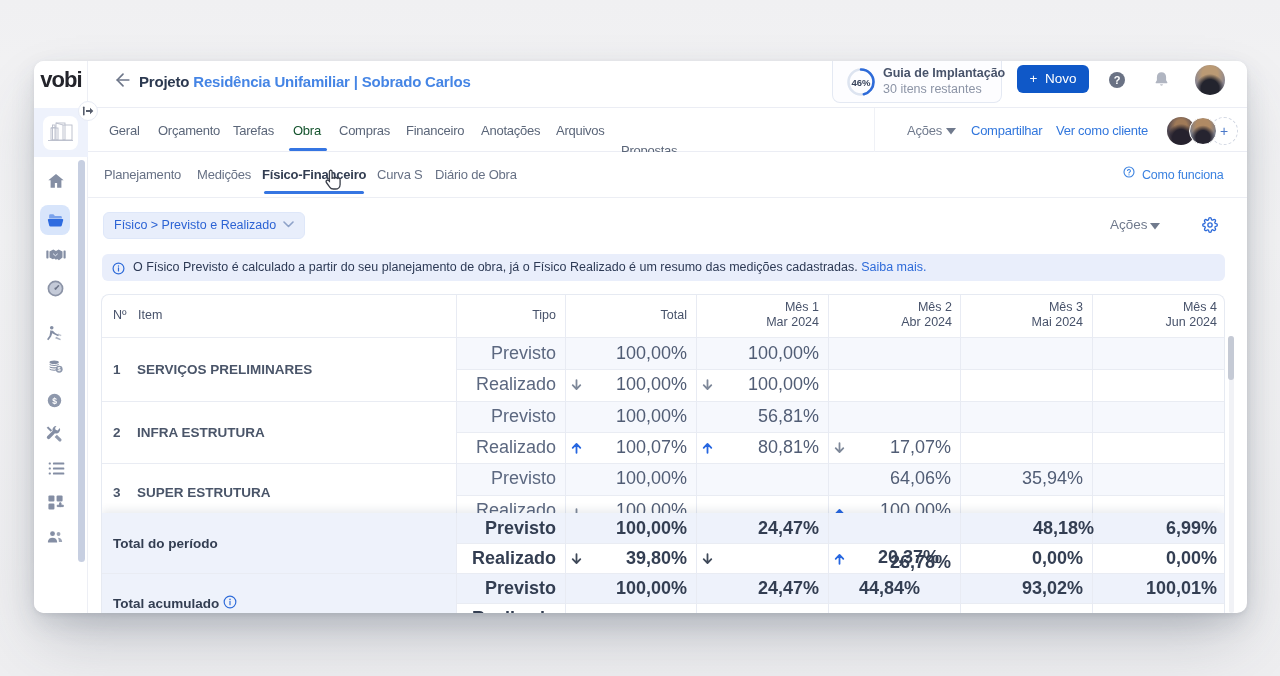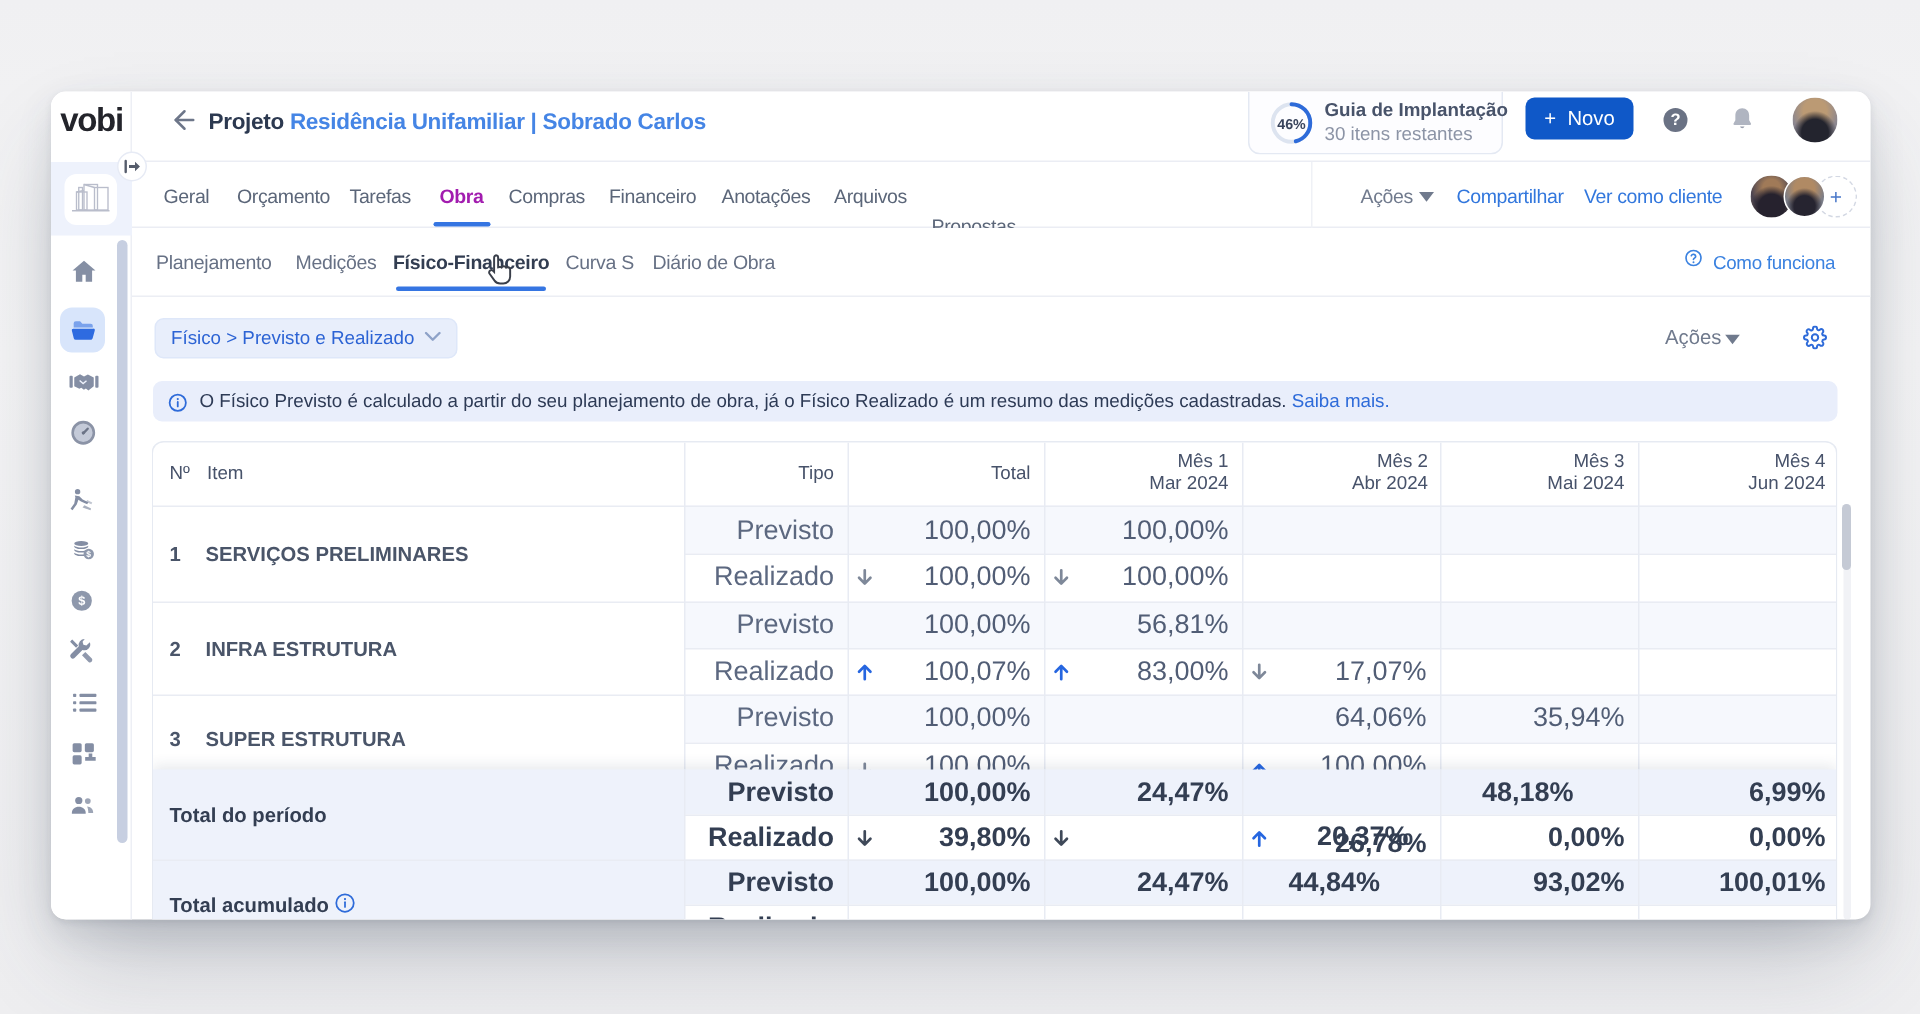--- a/index.html
+++ b/index.html
@@ -32,21 +32,21 @@
 .htitle .blue { color:#4585e5; }
 .gcard { position:absolute; left:744px; top:0; width:170px; height:42px; border:1px solid #e4e9f3; border-top:none; background:#fdfdff; border-radius:0 0 8px 8px; }
 .gc-t1 { position:absolute; left:50px; top:5px; white-space:nowrap; font-size:12.5px; font-weight:700; color:#48536a; }
 .gc-t2 { position:absolute; left:50px; top:21px; white-space:nowrap; font-size:12.5px; color:#8c94a6; }
 .btn-novo { position:absolute; left:929px; top:4px; width:72px; height:28px; background:#0f58c8; border-radius:6px; color:#fff; font-size:13.5px; text-align:center; line-height:27px; }
 .qcirc { position:absolute; left:1021px; top:11px; width:16px; height:16px; border-radius:50%; background:#6a7284; color:#fff; font-size:11px; font-weight:700; text-align:center; line-height:16px; }
 .avatar { border-radius:50%; }
 
 .row2 { position:absolute; left:54px; top:47px; right:0; height:44px; border-bottom:1px solid #ebedf4; background:#fff; }
 .n2 { position:absolute; top:15px; font-size:13px; letter-spacing:-0.25px; color:#5b6679; white-space:nowrap; }
-.n2.bold { color:#a21caf; font-weight:700; }
+.n2.bold { color:#14532d; font-weight:400; }
 .r2sep { position:absolute; left:786px; top:0; width:1px; height:44px; background:#eff1f6; }
 .obra-ul { position:absolute; left:201px; top:40px; width:38px; height:3px; background:#3575e2; border-radius:2px; }
 
 .row3 { position:absolute; left:54px; top:91px; right:0; height:46px; border-bottom:1px solid #eceef4; background:#fff; }
 .n3 { position:absolute; top:15px; font-size:13px; letter-spacing:-0.2px; color:#677185; white-space:nowrap; }
 .n3.bold { color:#323d51; font-weight:700; }
 .ff-ul { position:absolute; left:176px; top:39px; width:100px; height:3px; background:#3575e2; border-radius:2px; }
 
 .chip { position:absolute; left:69px; top:151px; height:27px; background:#e8eefb; border:1px solid #dee7f9; border-radius:6px; font-size:12.5px; color:#2c63d4; padding:0 10px; line-height:25px; white-space:nowrap; }
 .acoes2 { position:absolute; left:1076px; top:156px; font-size:13.5px; color:#707a8d; }
@@ -279,21 +279,21 @@
   <span class="cell rt" style="left:463px;top:105.8px;width:122px;line-height:30.8px;">100,00%</span>
   <span class="cell rt" style="left:594px;top:105.8px;width:123px;line-height:30.8px;">56,81%</span>
   <span class="cell rt" style="left:354px;top:136.6px;width:100px;line-height:31.4px;color:#5c6880;">Realizado</span>
   <span class="cell" style="left:469px;top:136.6px;line-height:31.4px;color:#2666e0;font-size:14px;"><svg width="11" height="12" viewBox="0 0 11 12" style="vertical-align:middle">
           <path d="M5.5 10.8V2.2M1.7 5.8l3.8-3.9 3.8 3.9" stroke="#2666e0" stroke-width="1.8" fill="none" stroke-linecap="round" stroke-linejoin="round"></path>
         </svg></span>
 <span class="cell rt" style="left:463px;top:136.6px;width:122px;line-height:31.4px;">100,07%</span>
   <span class="cell" style="left:600px;top:136.6px;line-height:31.4px;color:#2666e0;font-size:14px;"><svg width="11" height="12" viewBox="0 0 11 12" style="vertical-align:middle">
           <path d="M5.5 10.8V2.2M1.7 5.8l3.8-3.9 3.8 3.9" stroke="#2666e0" stroke-width="1.8" fill="none" stroke-linecap="round" stroke-linejoin="round"></path>
         </svg></span>
-<span class="cell rt" style="left:594px;top:136.6px;width:123px;line-height:31.4px;">83,00%</span>
+<span class="cell rt" style="left:594px;top:136.6px;width:123px;line-height:31.4px;">80,81%</span>
   <span class="cell" style="left:732px;top:136.6px;line-height:31.4px;color:#7e8899;font-size:14px;"><svg width="11" height="12" viewBox="0 0 11 12" style="vertical-align:middle">
           <path d="M5.5 1.2v8.6M1.7 6.2l3.8 3.9 3.8-3.9" stroke="#7e8899" stroke-width="1.8" fill="none" stroke-linecap="round" stroke-linejoin="round"></path>
         </svg></span>
 <span class="cell rt" style="left:726px;top:136.6px;width:123px;line-height:31.4px;">17,07%</span>
   <span class="cell rt" style="left:354px;top:168.0px;width:100px;line-height:31.9px;color:#5c6880;">Previsto</span>
   <span class="cell rt" style="left:463px;top:168.0px;width:122px;line-height:31.9px;">100,00%</span>
   <span class="cell rt" style="left:726px;top:168.0px;width:123px;line-height:31.9px;">64,06%</span>
   <span class="cell rt" style="left:858px;top:168.0px;width:123px;line-height:31.9px;">35,94%</span>
   <span class="cell rt" style="left:354px;top:199.9px;width:100px;line-height:31.9px;color:#5c6880;">Realizado</span>
   <span class="cell" style="left:469px;top:202.5px;line-height:31.9px;color:#7e8899;font-size:14px;"><svg width="11" height="12" viewBox="0 0 11 12" style="vertical-align:middle">
@@ -320,21 +320,21 @@
   <span class="itemlbl" style="left:11px;top:83px;color:#333e52;">Total acumulado</span>
   <svg style="position:absolute;left:121px;top:82px" width="14" height="14" viewBox="0 0 24 24" fill="none" stroke="#2e6bd9" stroke-width="2">
           <circle cx="12" cy="12" r="10"></circle>
           <line x1="12" y1="11" x2="12" y2="16.5" stroke-linecap="round"></line>
           <circle cx="12" cy="7.5" r="1.3" fill="#2e6bd9" stroke="none"></circle>
         </svg>
   <span class="cell rt b" style="left:354px;top:0px;width:100px;line-height:30.1px;color:#333e52;">Previsto</span>
   <span class="cell rt b" style="left:463px;top:0px;width:122px;line-height:30.1px;">100,00%</span>
   <span class="cell rt b" style="left:594px;top:0px;width:123px;line-height:30.1px;">24,47%</span>
   <span class="cell rt b" style="left:714px;top:0px;width:123px;line-height:30.1px;margin-top:29px;">20,37%</span>
-  <span class="cell rt b" style="left:824px;top:0px;width:123px;line-height:30.1px;">48,18%</span>
+  <span class="cell rt b" style="left:900px;top:0px;width:123px;line-height:30.1px;text-align:center;">48,18%</span>
   <span class="cell rt b" style="left:990px;top:0px;width:125px;line-height:30.1px;">6,99%</span>
   <span class="cell rt b" style="left:354px;top:30.1px;width:100px;line-height:30.1px;color:#333e52;">Realizado</span>
   <span class="cell" style="left:469px;top:30.1px;line-height:30.1px;color:#3f4959;font-size:14px;font-weight:700;"><svg width="11" height="12" viewBox="0 0 11 12" style="vertical-align:middle">
             <path d="M5.5 1.2v8.6M1.7 6.2l3.8 3.9 3.8-3.9" stroke="#3f4959" stroke-width="1.8" fill="none" stroke-linecap="round" stroke-linejoin="round"></path>
           </svg></span>
 <span class="cell rt b" style="left:463px;top:30.1px;width:122px;line-height:30.1px;">39,80%</span>
   <span class="cell" style="left:600px;top:30.1px;line-height:30.1px;color:#3f4959;font-size:14px;font-weight:700;"><svg width="11" height="12" viewBox="0 0 11 12" style="vertical-align:middle">
             <path d="M5.5 1.2v8.6M1.7 6.2l3.8 3.9 3.8-3.9" stroke="#3f4959" stroke-width="1.8" fill="none" stroke-linecap="round" stroke-linejoin="round"></path>
           </svg></span>
   <span class="cell" style="left:732px;top:30.1px;line-height:30.1px;color:#2666e0;font-size:14px;font-weight:700;"><svg width="11" height="12" viewBox="0 0 11 12" style="vertical-align:middle">

